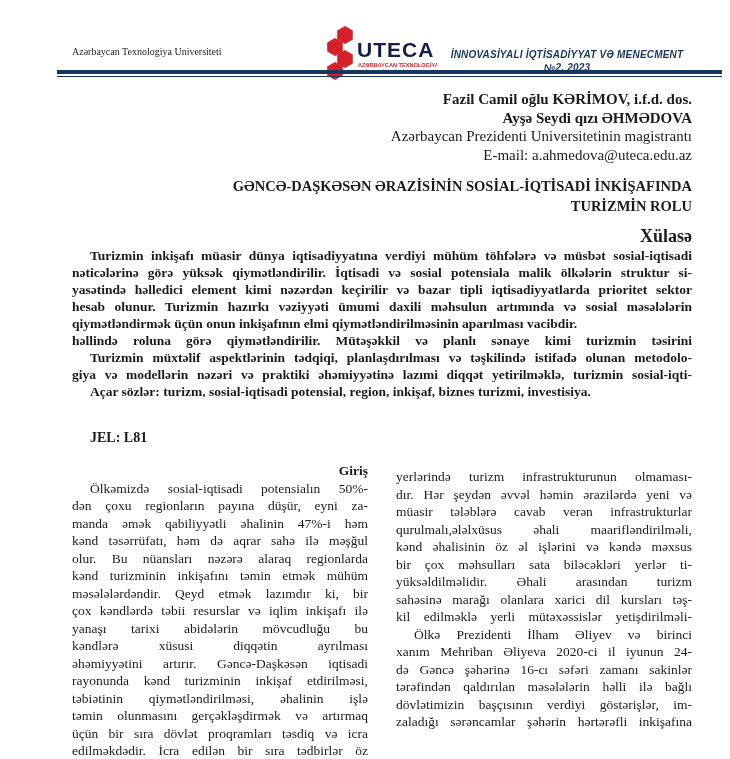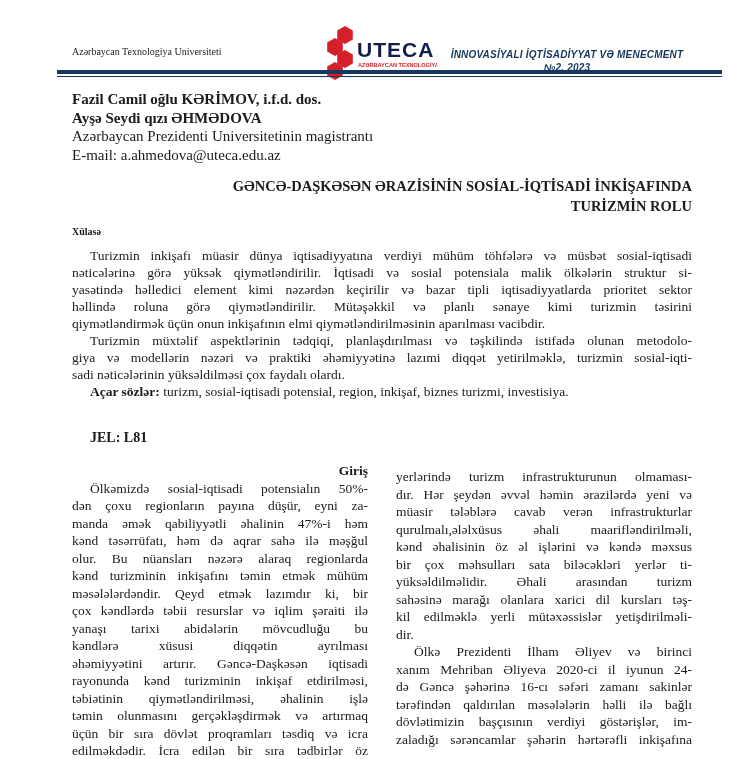--- a/index.html
+++ b/index.html
@@ -13,27 +13,27 @@
   
   .h-left  { left:72px; top:46px; font-size:10px; white-space:nowrap; }
   .logo    { left:325px; top:26px; }
   .h-right { left:438px; top:40px; width:258px; text-align:center;
              font-family:"Liberation Sans", sans-serif; font-style:italic; font-weight:bold;
              font-size:10px; line-height:13px; color:#17365d; letter-spacing:0.2px;margin-top:8px; }
   .rule    { left:57px; top:70px; width:665px; height:2px;
              border-top:4px solid #17365d; border-bottom:1px solid #17365d; }
 
   
-  .authors { left:72px; top:90px; width:620px; text-align:left; font-size:15px; line-height:18.5px; }
+  .authors { left:72px; top:90px; width:620px; text-align:right; font-size:15px; line-height:18.5px; }
   .authors .b { font-weight:bold; }
 
   
   .title   { left:72px; top:176px; width:620px; text-align:right; font-weight:bold; font-size:14.5px; line-height:20px; }
-  .xulase  { left:72px; top:226px; width:620px; text-align:left; font-weight:bold; font-size:10px; }
-  .abstract{ left:72px; top:247px; width:620px; font-size:13.5px; line-height:17px; }
+  .xulase  { left:72px; top:226px; width:620px; text-align:right; font-weight:bold; font-size:18px; }
+  .abstract{ left:72px; top:247px; width:620px; font-size:13.5px; line-height:17px;font-weight:bold; }
 
   .jel     { left:72px; top:430px; width:620px; font-weight:bold; font-size:14px; text-indent:18px; }
 
   
   .col       { font-size:13.5px; line-height:17.5px; width:296px; }
   .col-left  { left:72px;  top:462px; }
   .col-right { left:396px; top:468px; }
   .giris     { font-weight:bold; text-indent:18px;text-align:right; }
 
   
@@ -81,46 +81,46 @@
     <div>TURİZMİN ROLU</div>
   </div>
 
   <div class="abs xulase">Xülasə</div>
 
   <div class="abs abstract">
     <div>
         <div class="tline indent">Turizmin inkişafı müasir dünya iqtisadiyyatına verdiyi mühüm töhfələrə və müsbət sosial-iqtisadi</div>
         <div class="tline">nəticələrinə görə yüksək qiymətləndirilir. İqtisadi və sosial potensiala malik ölkələrin struktur si-</div>
         <div class="tline">yasətində həlledici element kimi nəzərdən keçirilir və bazar tipli iqtisadiyyatlarda prioritet sektor</div>
+        <div class="tline">hesab olunur. Turizmin hazırkı vəziyyəti ümumi daxili məhsulun artımında və sosial məsələlərin</div>
+        <div class="tline lastline">qiymətləndirmək üçün onun inkişafının elmi qiymətləndirilməsinin aparılması vacibdir.</div>
         <div class="tline">həllində roluna görə qiymətləndirilir. Mütəşəkkil və planlı sənaye kimi turizmin təsirini</div>
-        <div class="tline lastline">qiymətləndirmək üçün onun inkişafının elmi qiymətləndirilməsinin aparılması vacibdir.</div>
       </div>
     <div>
         <div class="tline indent">Turizmin müxtəlif aspektlərinin tədqiqi, planlaşdırılması və təşkilində istifadə olunan metodolo-</div>
         <div class="tline">giya və modellərin nəzəri və praktiki əhəmiyyətinə lazımi diqqət yetirilməklə, turizmin sosial-iqti-</div>
-        <div class="tline lastline">sadi nəticələrinin yüksəldilməsi çox faydalı olardı.</div>
       </div>
     <div class="tline lastline indent">
       <b>Açar sözlər:</b><span> turizm, sosial-iqtisadi potensial, region, inkişaf, biznes turizmi, investisiya.</span>
     </div>
   </div>
 
   <div class="abs jel">JEL: L81</div>
 
   <div class="abs col col-left">
     <div class="giris">Giriş</div>
     <div>
         <div class="tline indent">Ölkəmizdə sosial-iqtisadi potensialın 50%-</div>
         <div class="tline">dən çoxu regionların payına düşür, eyni za-</div>
         <div class="tline">manda əmək qabiliyyətli əhalinin 47%-i həm</div>
         <div class="tline">kənd təsərrüfatı, həm də aqrar sahə ilə məşğul</div>
         <div class="tline">olur. Bu nüansları nəzərə alaraq regionlarda</div>
         <div class="tline">kənd turizminin inkişafını təmin etmək mühüm</div>
         <div class="tline">məsələlərdəndir. Qeyd etmək lazımdır ki, bir</div>
-        <div class="tline">çox kəndlərdə təbii resurslar və iqlim şəraiti ilə</div>
+        <div class="tline">çox kəndlərdə təbii resurslar və iqlim inkişafı ilə</div>
         <div class="tline">yanaşı tarixi abidələrin mövcudluğu bu</div>
         <div class="tline">kəndlərə xüsusi diqqətin ayrılması</div>
         <div class="tline">əhəmiyyətini artırır. Gəncə-Daşkəsən iqtisadi</div>
         <div class="tline">rayonunda kənd turizminin inkişaf etdirilməsi,</div>
         <div class="tline">təbiətinin qiymətləndirilməsi, əhalinin işlə</div>
         <div class="tline">təmin olunmasını gerçəkləşdirmək və artırmaq</div>
         <div class="tline">üçün bir sıra dövlət proqramları təsdiq və icra</div>
         <div class="tline">edilməkdədir. İcra edilən bir sıra tədbirlər öz</div>
       </div>
   </div>
@@ -129,21 +129,20 @@
     <div>
         <div class="tline">yerlərində turizm infrastrukturunun olmaması-</div>
         <div class="tline">dır. Hər şeydən əvvəl həmin ərazilərdə yeni və</div>
         <div class="tline">müasir tələblərə cavab verən infrastrukturlar</div>
         <div class="tline">qurulmalı,ələlxüsus əhali maarifləndirilməli,</div>
         <div class="tline">kənd əhalisinin öz əl işlərini və kəndə məxsus</div>
         <div class="tline">bir çox məhsulları sata biləcəkləri yerlər ti-</div>
         <div class="tline">yüksəldilməlidir. Əhali arasından turizm</div>
         <div class="tline">sahəsinə marağı olanlara xarici dil kursları təş-</div>
         <div class="tline">kil edilməklə yerli mütəxəssislər yetişdirilməli-</div>
-        <div class="tline lastline">dir.</div>
       </div>
     <div>
         <div class="tline indent">Ölkə Prezidenti İlham Əliyev və birinci</div>
         <div class="tline">xanım Mehriban Əliyeva 2020-ci il iyunun 24-</div>
         <div class="tline">də Gəncə şəhərinə 16-cı səfəri zamanı sakinlər</div>
         <div class="tline">tərəfindən qaldırılan məsələlərin həlli ilə bağlı</div>
         <div class="tline">dövlətimizin başçısının verdiyi göstərişlər, im-</div>
         <div class="tline">zaladığı sərəncamlar şəhərin hərtərəfli inkişafına</div>
       </div>
   </div>

